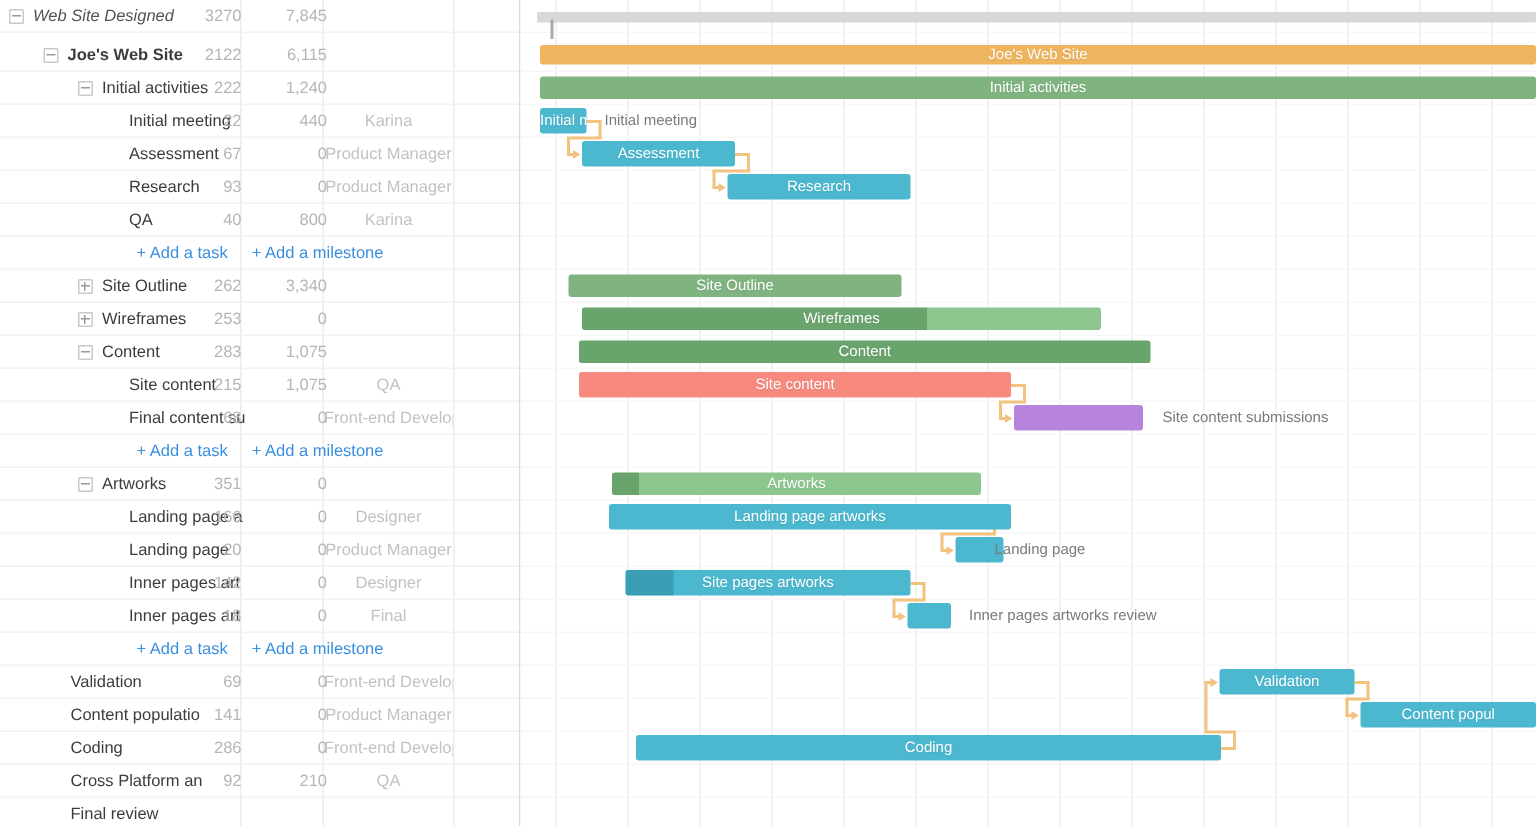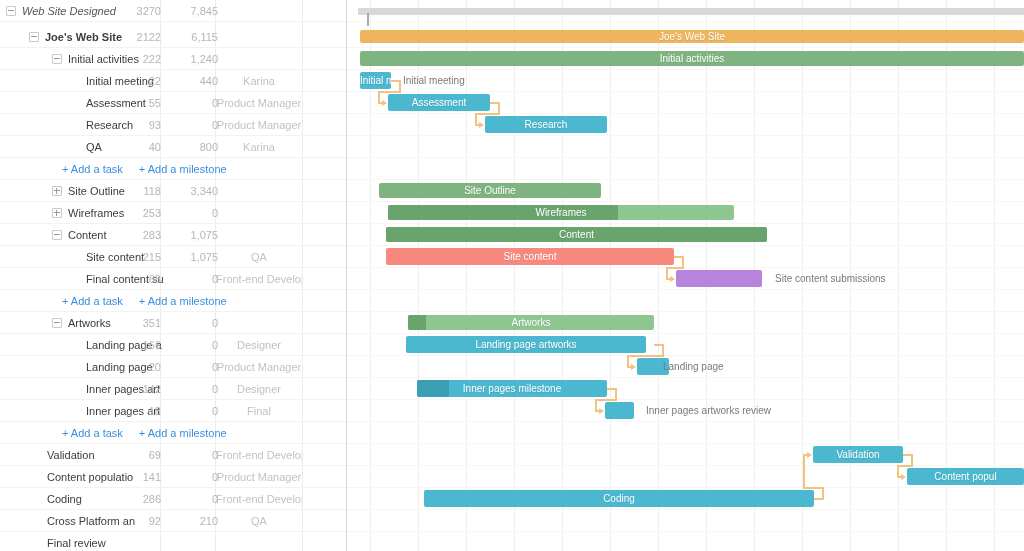--- a/index.html
+++ b/index.html
@@ -53,21 +53,21 @@
     position:absolute;top:0;height:22px;line-height:22px;
     text-align:right;color:#b6b6b6;font-size:11px;white-space:nowrap;
   }
   .gdur{width:46px;left:115px;}
   .gcost{width:46px;left:172px;}
   .gres{
     position:absolute;left:216px;width:86px;top:0;height:22px;line-height:22px;
     text-align:center;color:#c2c2c2;font-size:11px;white-space:nowrap;overflow:hidden;
   }
   .addlinks{position:absolute;top:0;height:22px;line-height:22px;white-space:nowrap;}
-  .addlink{color:#3a8ede;font-size:11px;cursor:pointer;}
+  .addlink{color:#3a8ede;font-size:11px;cursor:pointer;margin-left:29px;}
   .addlink + .addlink{margin-left:16px;}
 
   
   #chart{
     position:absolute;left:347px;top:0;right:0;height:551px;
     background:#fff;overflow:hidden;
   }
   .vgrid{position:absolute;top:0;bottom:0;width:1px;background:#eeeeee;}
   .hrow{position:absolute;left:0;right:0;height:22px;border-bottom:1px solid #f7f7f7;box-sizing:border-box;}
 
@@ -144,21 +144,21 @@
           <div class="gres"></div>
         </div>
         <div class="grow" style="top: 70px;">
           <div class="gname lvl3">Initial meeting</div>
           <div class="gnum gdur">22</div>
           <div class="gnum gcost">440</div>
           <div class="gres">Karina</div>
         </div>
         <div class="grow" style="top: 92px;">
           <div class="gname lvl3">Assessment</div>
-          <div class="gnum gdur">55</div>
+          <div class="gnum gdur">67</div>
           <div class="gnum gcost">0</div>
           <div class="gres">Product Manager</div>
         </div>
         <div class="grow" style="top: 114px;">
           <div class="gname lvl3">Research</div>
           <div class="gnum gdur">93</div>
           <div class="gnum gcost">0</div>
           <div class="gres">Product Manager</div>
         </div>
         <div class="grow" style="top: 136px;">
@@ -166,21 +166,21 @@
           <div class="gnum gdur">40</div>
           <div class="gnum gcost">800</div>
           <div class="gres">Karina</div>
         </div>
         <div class="grow addrow" style="top: 158px;">
           <div class="addlinks" style="left: 62px;"><span class="addlink">+ Add a task</span><span class="addlink">+ Add a milestone</span></div>
         </div>
         <div class="grow" style="top: 180px;">
           <div class="toggler tg2 plus"></div>
           <div class="gname lvl2">Site Outline</div>
-          <div class="gnum gdur">118</div>
+          <div class="gnum gdur">262</div>
           <div class="gnum gcost">3,340</div>
           <div class="gres"></div>
         </div>
         <div class="grow" style="top: 202px;">
           <div class="toggler tg2 plus"></div>
           <div class="gname lvl2">Wireframes</div>
           <div class="gnum gdur">253</div>
           <div class="gnum gcost">0</div>
           <div class="gres"></div>
         </div>
@@ -398,28 +398,28 @@
         </div>
         <div class="bar task" style="left: 39px; top: 248px; width: 288px; background: rgb(247, 137, 127);">
           <div class="blabel">Site content</div>
         </div>
         <div class="bar task" style="left: 329px; top: 270px; width: 86px; background: rgb(182, 132, 221);"></div>
         <div class="extlabel" style="left: 428px; top: 270px;">Site content submissions</div>
         <div class="bar summary" style="left: 61px; top: 315px; width: 246px; background: rgb(141, 198, 142);">
           <div class="prog" style="width: 18px; background: rgb(106, 164, 109);"></div>
           <div class="blabel">Artworks</div>
         </div>
-        <div class="bar task" style="left: 59px; top: 336px; width: 240px; background: rgb(75, 184, 207);">
+        <div class="bar task" style="left: 59px; top: 336px; width: 268px; background: rgb(75, 184, 207);">
           <div class="blabel">Landing page artworks</div>
         </div>
         <div class="bar task" style="left: 290px; top: 358px; width: 32px; background: rgb(75, 184, 207);"></div>
         <div class="extlabel" style="left: 316px; top: 358px;">Landing page</div>
         <div class="bar task" style="left: 70px; top: 380px; width: 190px; background: rgb(75, 184, 207);">
           <div class="prog" style="width: 32px; background: rgb(58, 159, 181);"></div>
-          <div class="blabel">Inner pages milestone</div>
+          <div class="blabel">Site pages artworks</div>
         </div>
         <div class="bar task" style="left: 258px; top: 402px; width: 29px; background: rgb(75, 184, 207);"></div>
         <div class="extlabel" style="left: 299px; top: 402px;">Inner pages artworks review</div>
         <div class="bar task" style="left: 466px; top: 446px; width: 90px; background: rgb(75, 184, 207);">
           <div class="blabel">Validation</div>
         </div>
         <div class="bar task" style="left: 560px; top: 468px; width: 117px; background: rgb(75, 184, 207);">
           <div class="blabel">Content popul</div>
         </div>
         <div class="bar task" style="left: 77px; top: 490px; width: 390px; background: rgb(75, 184, 207);">

